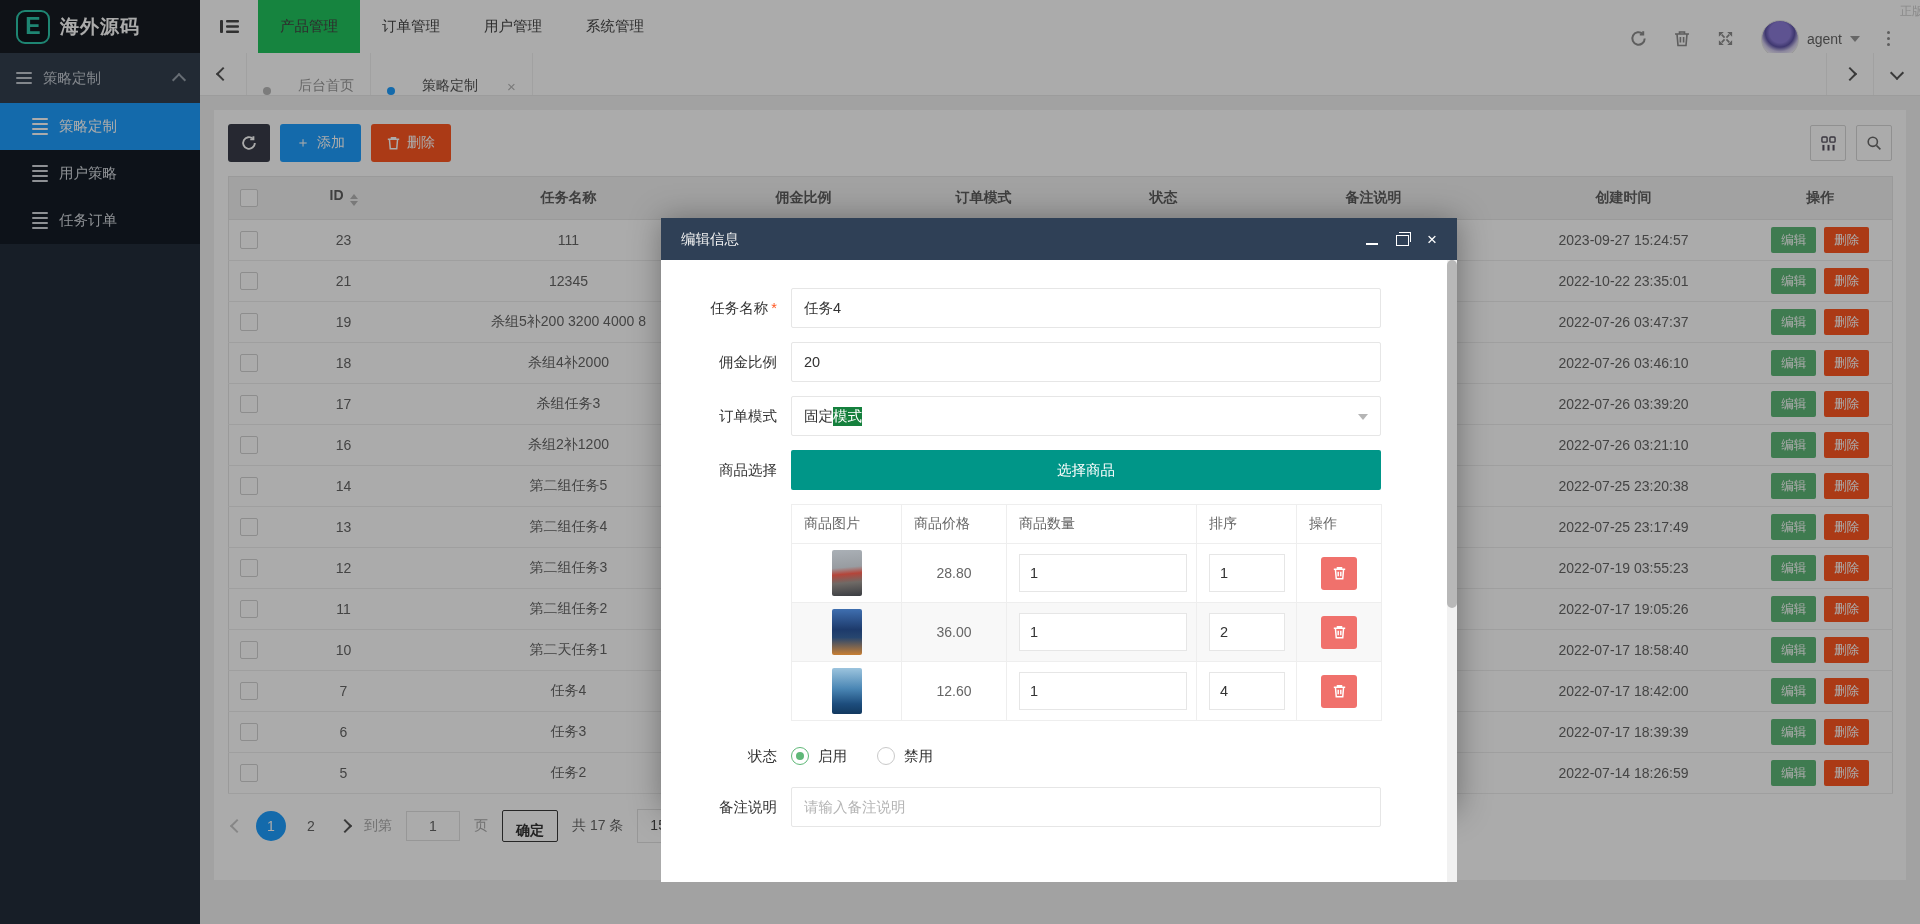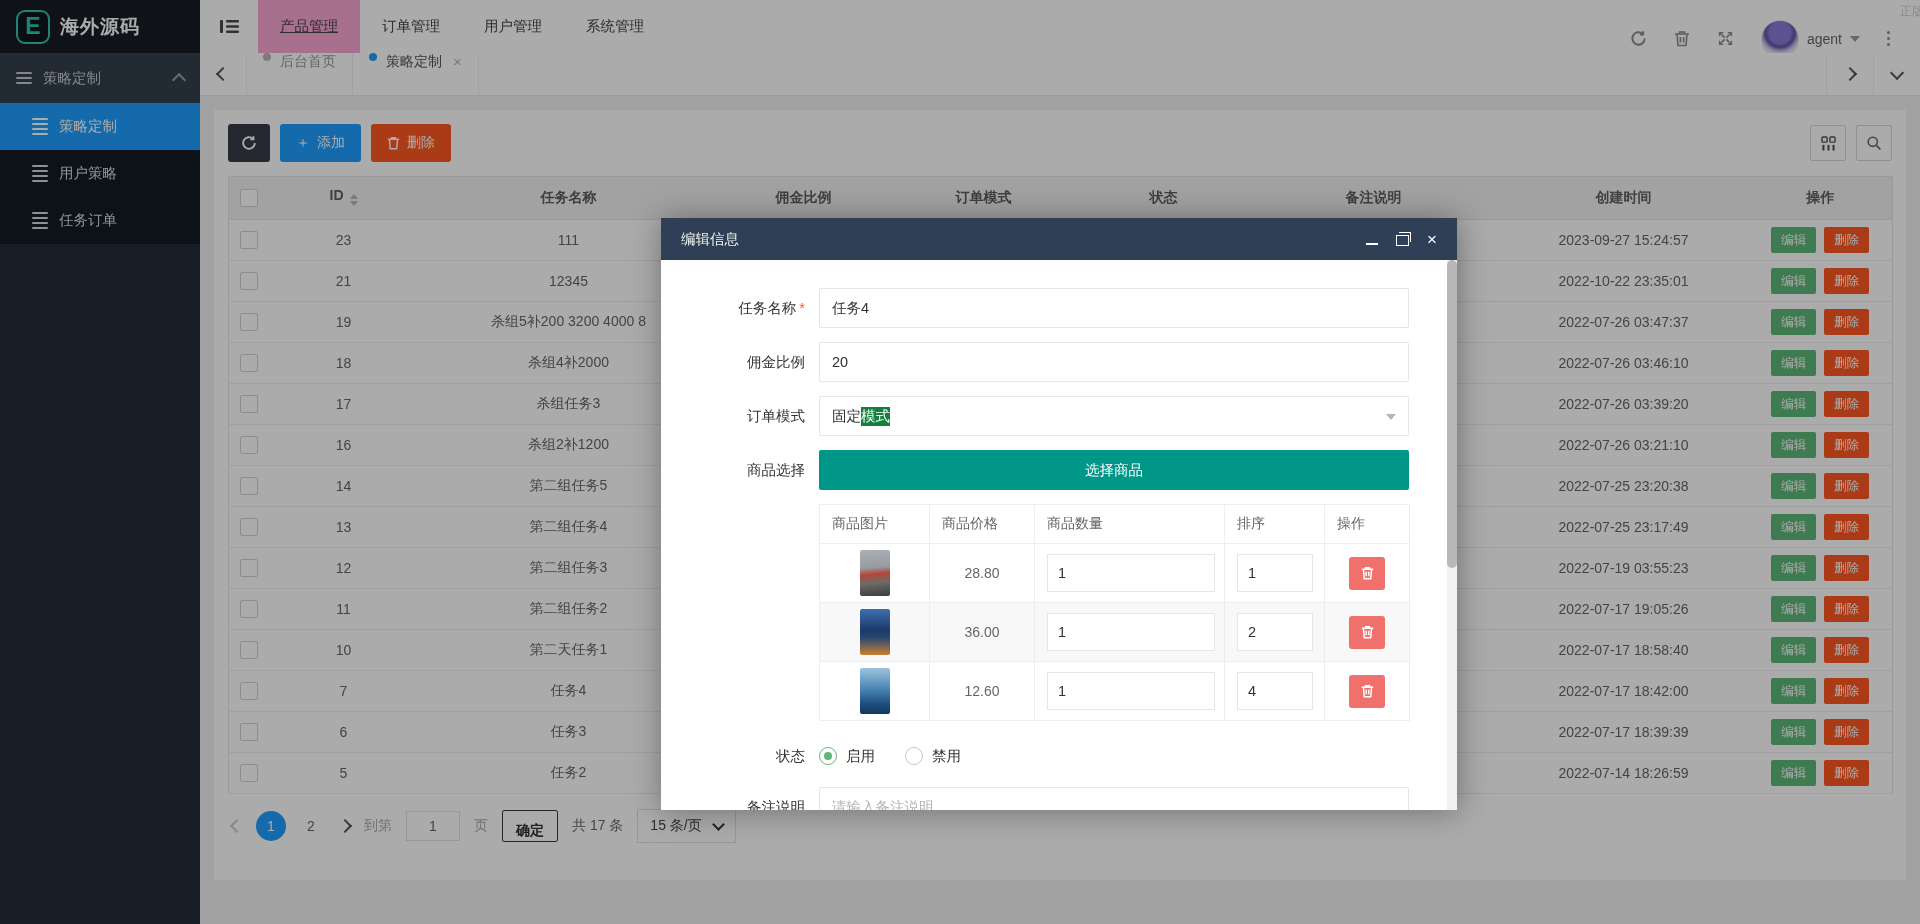--- a/index.html
+++ b/index.html
@@ -16,37 +16,37 @@
   .side-item{height:47px;display:flex;align-items:center;gap:11px;padding-left:32px;color:#d3d7dd;font-size:14.5px;cursor:pointer;}
   .side-item.active{background:#1e9fff;color:#fff;}
   .bars-icon{display:inline-flex;flex-direction:column;gap:3px;width:16px;}
   .bars-icon i{display:block;height:2px;background:currentColor;border-radius:1px;}
   .caret-up{margin-left:auto;width:8px;height:8px;border-left:2px solid #9aa3ad;border-top:2px solid #9aa3ad;transform:rotate(45deg);margin-top:4px;}
 
   
   .header{position:absolute;left:200px;right:0;top:0;height:53px;background:#fff;display:flex;align-items:stretch;z-index:2;}
   .burger{width:58px;display:flex;align-items:center;justify-content:center;color:#4a4a4a;cursor:pointer;}
   .nav-item{padding:0 22px;display:flex;align-items:center;color:#454545;font-size:14.5px;cursor:pointer;}
-  .nav-item.active{background:#f9a8d4;text-decoration:underline;}
+  .nav-item.active{background:#22c55e;}
   .header-right{margin-left:auto;display:flex;align-items:center;gap:27px;padding-right:30px;color:#8c8c8c;margin-top:24px;}
   .hicon{display:flex;align-items:center;cursor:pointer;color:#8c8c8c;}
   .userbox{display:flex;align-items:center;gap:8px;cursor:pointer;}
   .avatar{width:36px;height:36px;border-radius:50%;background:radial-gradient(circle at 50% 32%,#8d7dd8 0 34%,#5f54a8 48%,#cfc8ea 63%,#efecf7 75%);border:1px solid #e5e5e5;}
   .uname{color:#666;}
   .caret-dn{width:0;height:0;border:5px solid transparent;border-top:6px solid #9a9a9a;margin-top:5px;}
   .kebab{display:flex;flex-direction:column;gap:3px;cursor:pointer;}
   .kebab i{width:3px;height:3px;border-radius:50%;background:#8c8c8c;}
   .watermark{position:absolute;top:3px;right:-4px;color:#cfcfcf;font-size:12px;z-index:3;}
 
   
   .tabbar{position:absolute;left:200px;right:0;top:53px;height:42px;background:#fff;border-bottom:1px solid #e9e9e9;display:flex;align-items:stretch;z-index:2;}
   .tab-nav{width:46px;display:flex;align-items:center;justify-content:center;color:#555;cursor:pointer;}
   .tab-nav.brd-r{border-right:1px solid #f0f0f0;}
   .tab-nav.brd-l{border-left:1px solid #f0f0f0;}
-  .tab{display:flex;align-items:flex-start;gap:9px;padding:0 16px;color:#9a9a9a;border-right:1px solid #f0f0f0;cursor:pointer;}
+  .tab{display:flex;align-items:flex-end;gap:27px;padding:0 16px;color:#9a9a9a;border-right:1px solid #f0f0f0;cursor:pointer;}
   .tab .dot{width:8px;height:8px;border-radius:50%;background:#b9b9b9;}
   .tab.active{color:#555;}
   .tab.active .dot{background:#1e9fff;}
   .tab .x{color:#b5b5b5;font-size:15px;margin-left:2px;}
   .tab-spacer{flex:1;}
   .chev{width:8px;height:8px;border-left:2px solid #555;border-bottom:2px solid #555;display:inline-block;}
   .chev.left{transform:rotate(45deg);}
   .chev.right{transform:rotate(-135deg);}
   .chev.down{transform:rotate(-45deg);margin-top:-3px;}
 
@@ -88,21 +88,21 @@
   
   .overlay{position:absolute;inset:0;background:rgba(0,0,0,0.33);z-index:10;}
   .modal{position:absolute;left:661px;top:218px;width:796px;height:592px;background:#fff;z-index:20;box-shadow:1px 1px 30px rgba(0,0,0,.35);}
   .modal-header{height:42px;background:#2f4056;color:#f2f2f2;display:flex;align-items:center;padding:0 20px;font-size:14.5px;}
   .modal-ctrls{margin-left:auto;display:flex;align-items:center;gap:18px;}
   .mc{color:#fff;cursor:pointer;display:flex;align-items:center;height:16px;}
   .mc-min{width:12px;border-bottom:2px solid #fff;height:10px;}
   .mc-max{width:11px;height:9px;border:1.5px solid #fff;position:relative;margin-top:2px;}
   .mc-max:before{content:"";position:absolute;left:2px;top:-4px;width:11px;height:9px;border-top:1.5px solid #fff;border-right:1.5px solid #fff;}
   .mc-close{font-size:17px;line-height:1;}
-  .modal-body{position:relative;height:550px;padding:28px 16px 0 26px;box-sizing:border-box;overflow:hidden;background:#fff;margin-left:28px;}
+  .modal-body{position:relative;height:622px;padding:28px 16px 0 26px;box-sizing:border-box;overflow:hidden;background:#fff;}
   .frow{display:flex;align-items:center;margin-bottom:14px;}
   .frow.top{align-items:flex-start;}
   .flabel{width:104px;text-align:right;color:#333;flex-shrink:0;padding-right:14px;font-size:14.5px;box-sizing:border-box;}
   .req{color:#ff5722;margin-left:3px;}
   .fctl{width:590px;}
   .tinput{width:100%;height:40px;border:1px solid #e6e6e6;padding:0 12px;box-sizing:border-box;font-size:14.5px;color:#333;border-radius:2px;font-family:inherit;outline:none;}
   .tinput::placeholder{color:#b4b4b4;}
   .selbox{position:relative;width:100%;height:40px;border:1px solid #e6e6e6;border-radius:2px;box-sizing:border-box;display:flex;align-items:center;padding:0 12px;cursor:pointer;font-size:14.5px;}
   .sel-hl{background:#15803d;color:#fff;}
   .sel-caret{position:absolute;right:12px;top:17px;width:0;height:0;border:5px solid transparent;border-top:6px solid #b5b5b5;}

